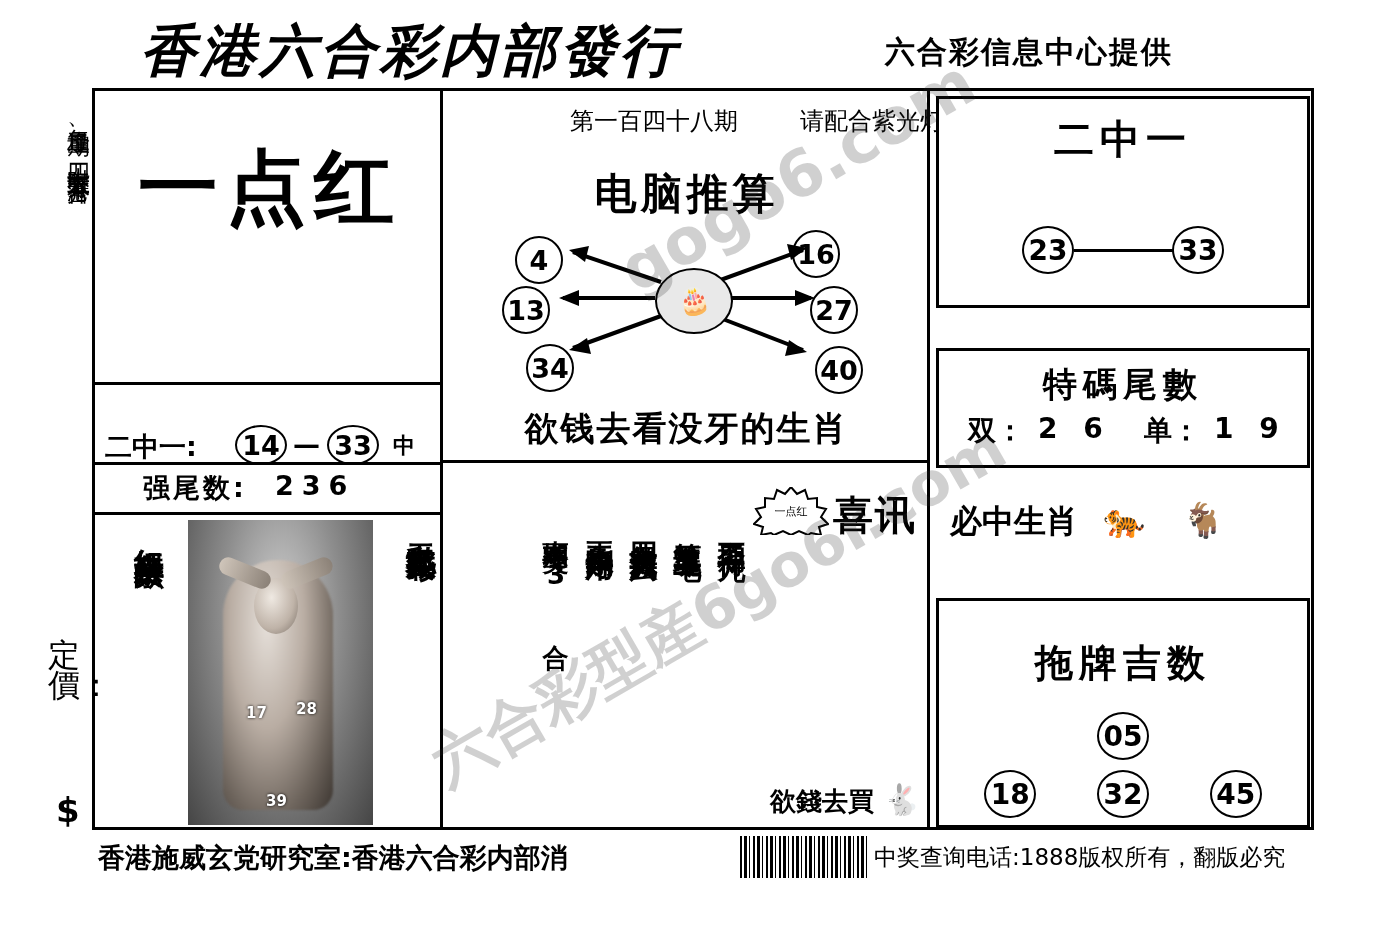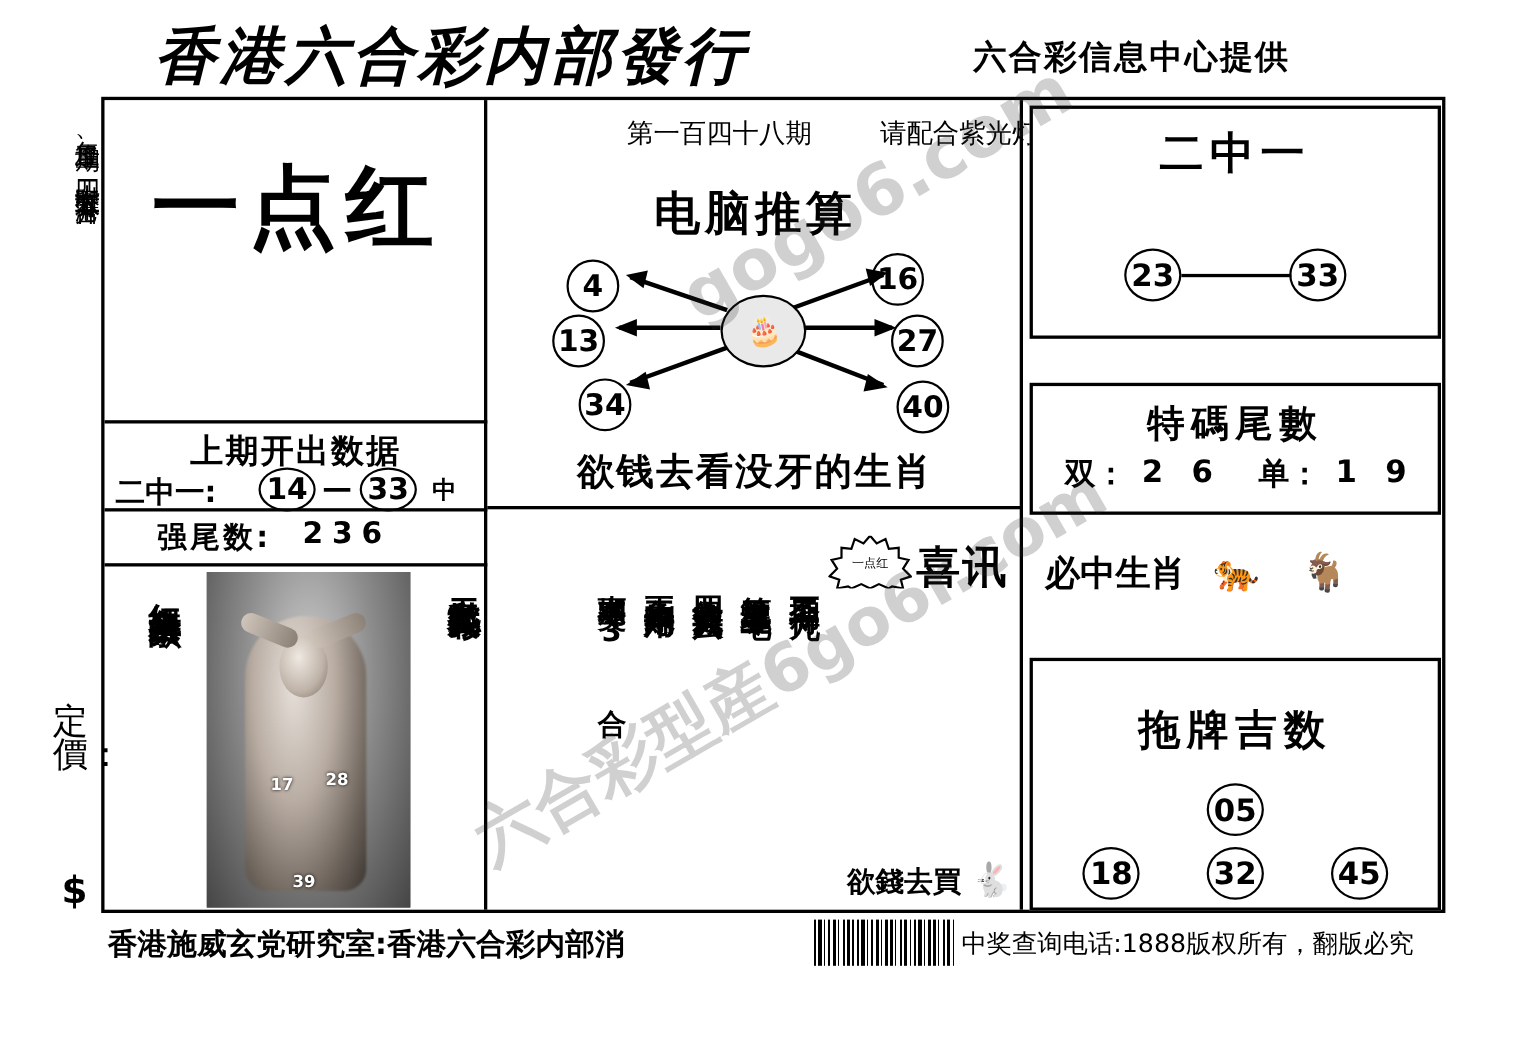--- a/index.html
+++ b/index.html
@@ -333,21 +333,20 @@
 
   <div class="abs cjk vert" id="left-col">每逢星期二、四二十时十五分本港台开</div>
   <div class="abs cjk" id="price-label">定價：</div>
   <div class="abs cjk" id="price-dollar">$</div>
 
   <div class="abs" id="panel-left"></div>
 
   <div class="abs cjk ctr" id="yidianhong">一点红</div>
 
   <div class="abs" id="sep1"></div>
-  <div class="abs cjk ctr" id="last-title">上期开出数据</div>
   <div class="abs" id="sep2"></div>
 
   <div class="abs" id="last-row">
     <span class="abs cjk" style="left:0;top:4px;">二中一:</span>
     <span class="abs circle" style="left:130px;top:0;width:52px;height:40px;">14</span>
     <span class="abs" style="left:188px;top:4px;">—</span>
     <span class="abs circle" style="left:222px;top:0;width:52px;height:40px;">33</span>
     <span class="abs cjk" style="left:288px;top:6px;font-size:22px;">中</span>
   </div>
 

